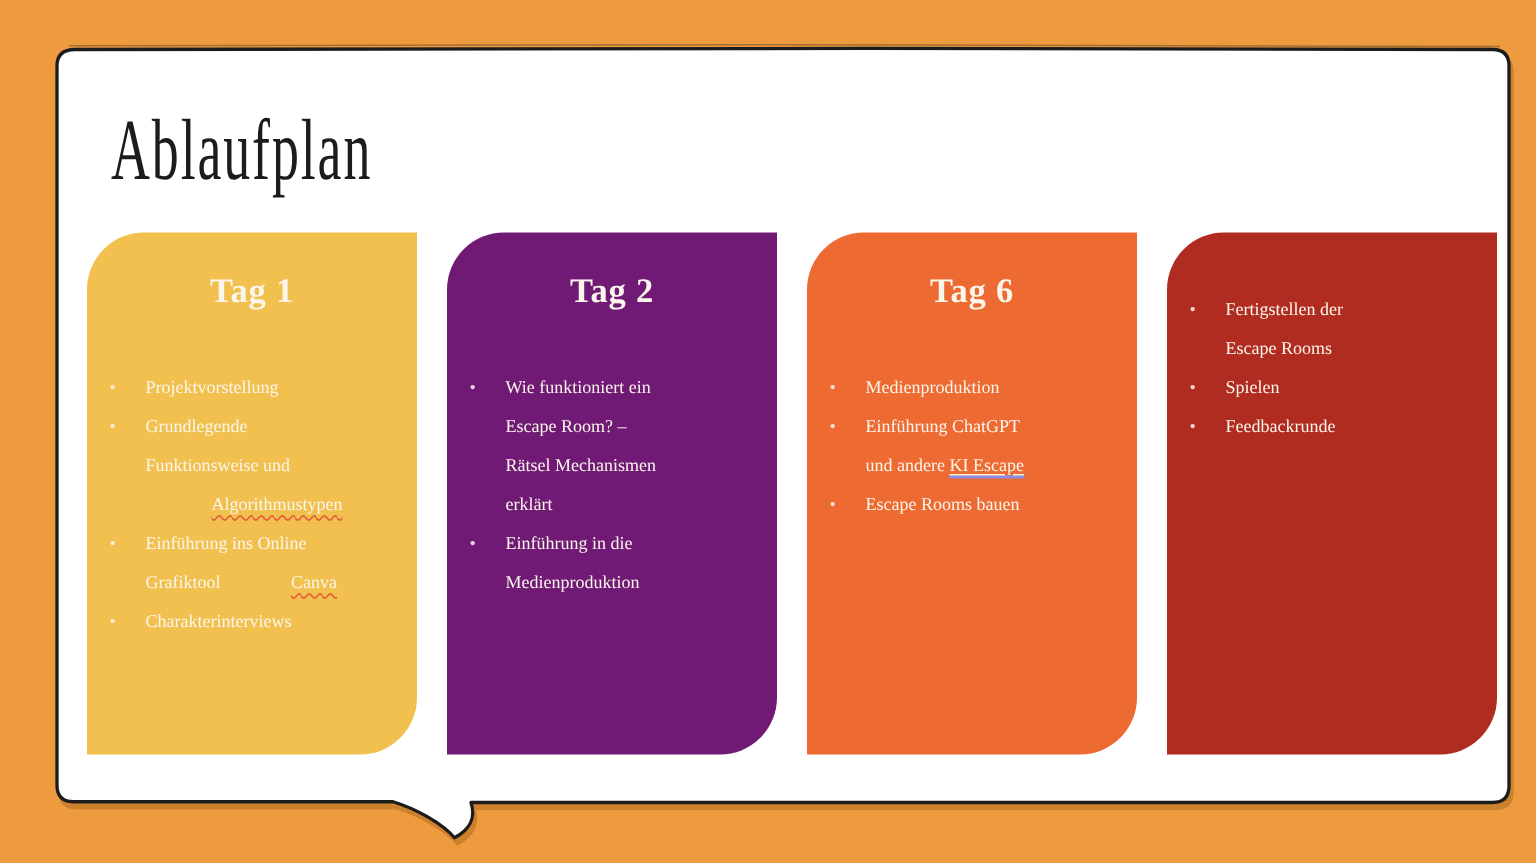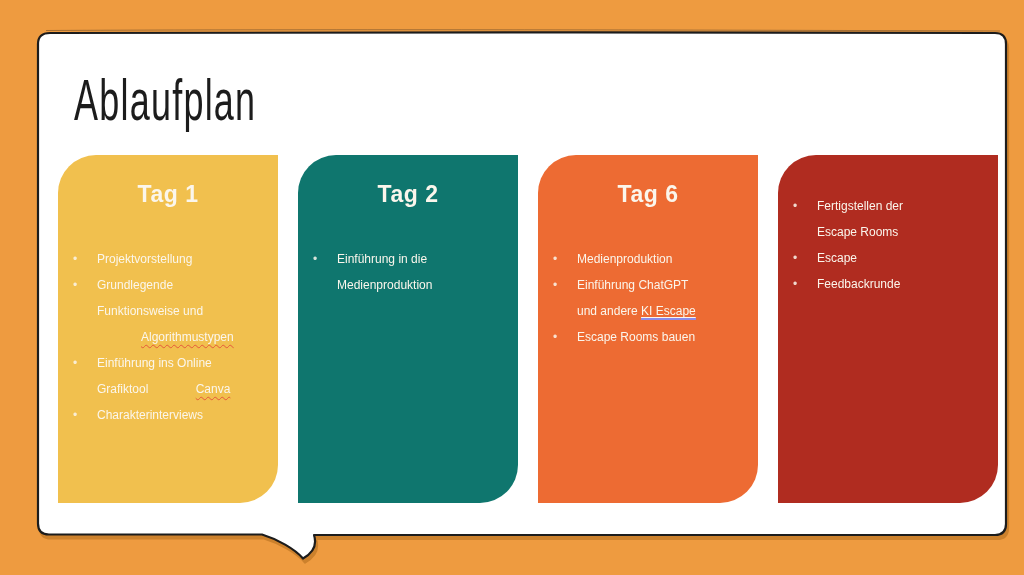--- a/index.html
+++ b/index.html
@@ -1,21 +1,21 @@
 <!DOCTYPE html>
 <html style="--bg: #EE9B40; --txt: #FBF6EC; --spell: #E4593A; --linkline: #8B8BE8;"><head>
 <meta charset="utf-8">
 <style>
   html,body{margin:0;padding:0;}
   body{
     width:1024px;height:575px;overflow:hidden;
     background:var(--bg,#EE9B40);
     font-family:"Liberation Sans",sans-serif;
   }
-  .slide{position:relative;width:1024px;height:575px;}
+  .slide{position:relative;width:1024px;height:575px;font-family:Liberation Serif, serif;}
   .bubble-svg{position:absolute;left:0;top:0;filter:drop-shadow(2px 4px 0 rgba(140,80,10,.35));}
   .title{
     position:absolute;left:74px;top:66px;
     font-size:58px;font-weight:400;color:#1C1C1C;
     transform:scaleX(.62);transform-origin:left top;
     letter-spacing:2px;white-space:nowrap;
   }
   .cards{
     position:absolute;left:58px;top:155px;width:940px;height:348px;
     display:grid;grid-template-columns:repeat(4,1fr);column-gap:20px;
@@ -85,39 +85,43 @@
       <ul>
           <li><span>Projektvorstellung</span></li>
           <li><span>Grundlegende
 Funktionsweise und
 </span><span class="u-spell">Algorithmustypen</span></li>
           <li><span>Einführung ins Online
 Grafiktool </span><span class="u-spell">Canva</span></li>
           <li><span>Charakterinterviews</span></li>
         </ul>
     </div>
-    <div class="card" style="background: #0f766e;">
+    <div class="card" style="background: #701a75;">
       <span class="card-title">Tag 2</span>
       <ul>
+          <li><span>Wie funktioniert ein
+Escape Room? –
+Rätsel Mechanismen
+erklärt</span></li>
           <li><span>Einführung in die
 Medienproduktion</span></li>
         </ul>
     </div>
     <div class="card" style="background: rgb(237, 107, 51);">
       <span class="card-title">Tag 6</span>
       <ul>
           <li><span>Medienproduktion</span></li>
           <li><span>Einführung ChatGPT
 und andere </span><span class="u-link">KI Escape</span></li>
           <li><span>Escape Rooms bauen</span></li>
         </ul>
     </div>
     <div class="card" style="background: rgb(176, 44, 32);">
       <ul>
           <li><span>Fertigstellen der
 Escape Rooms</span></li>
-          <li><span>Escape</span></li>
+          <li><span>Spielen</span></li>
           <li><span>Feedbackrunde</span></li>
         </ul>
     </div>
   </div>
 
 </div>
 
 </body></html>

